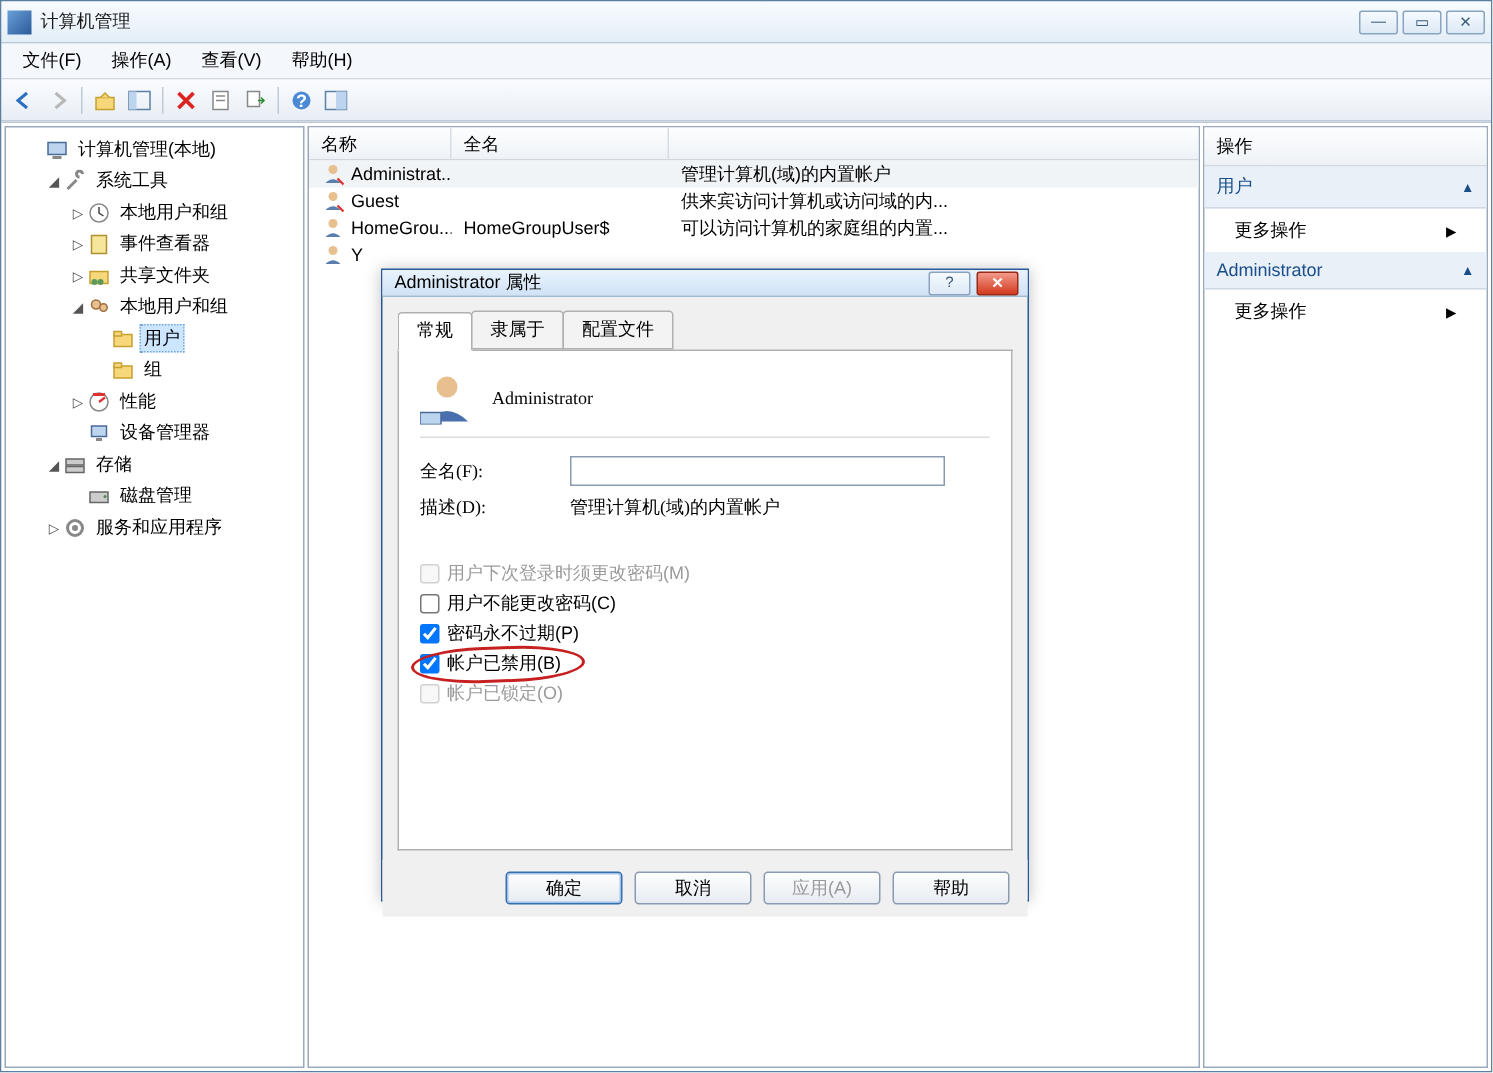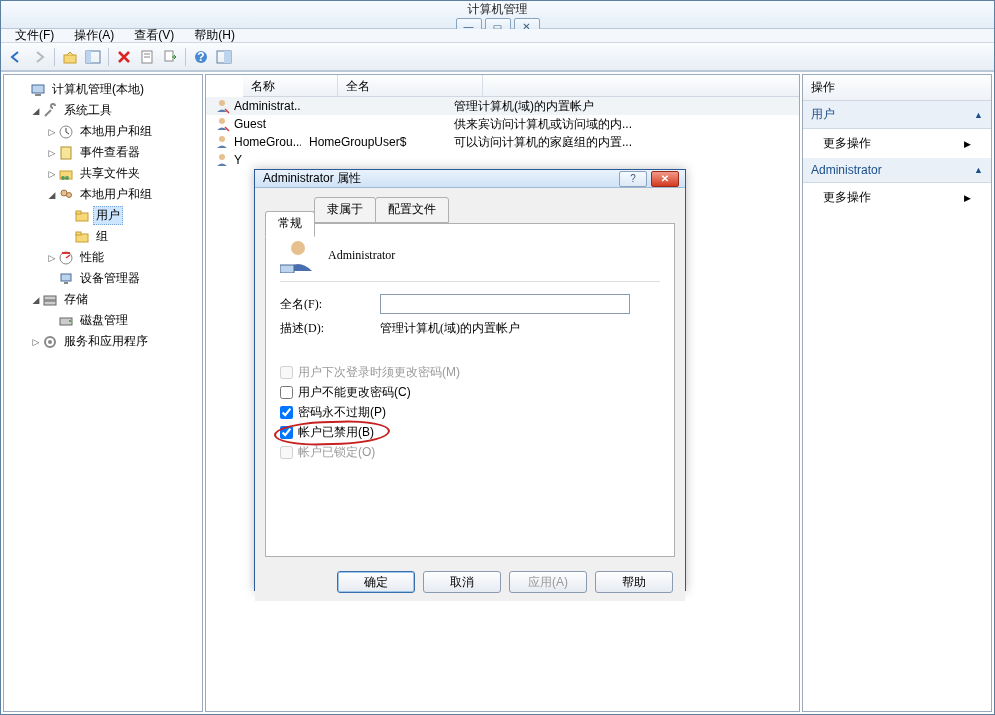--- a/index.html
+++ b/index.html
@@ -1,26 +1,26 @@
 <!DOCTYPE html>
 <html><head>
 <meta charset="utf-8">
 <style>
 * { box-sizing: border-box; margin: 0; padding: 0; font-family: "Microsoft YaHei", "SimSun", Tahoma, sans-serif; font-size: 12px; }
 body { background: #fff; width: 995px; height: 715px; overflow: hidden; }
 
 
 .window { border:1px solid #5a7fa0; height:715px; display:flex; flex-direction:column; background:#f0f0f0; }
-.titlebar { height:28px; background:linear-gradient(#f7fbff,#e4eef7); display:flex; align-items:center; padding:0 4px; border-bottom:1px solid #b8c7d8;flex-direction:column; }
+.titlebar { height:28px; background:linear-gradient(#f7fbff,#e4eef7); display:flex; align-items:center; padding:0 4px; border-bottom:1px solid #b8c7d8; }
 .titlebar .app-icon { width:16px; height:16px; margin-right:6px; display:inline-block; background:linear-gradient(135deg,#6aa0d8,#2a5a9a); }
 .titlebar .title { flex:1; color:#1a1a1a; }
 .titlebar .win-btns { display:flex; gap:3px; }
 .titlebar .win-btn { width:26px; height:16px; border:1px solid #8aa4c0; background:linear-gradient(#f5faff,#dde9f5); border-radius:2px; display:flex; align-items:center; justify-content:center; color:#3a5a7a; font-size:10px; }
 
-.menubar { height:14px; background:#f4f7fb; display:flex; align-items:center; padding:0 6px; gap:4px; border-bottom:1px solid #d0d7e0; }
+.menubar { height:24px; background:#f4f7fb; display:flex; align-items:center; padding:0 6px; gap:4px; border-bottom:1px solid #d0d7e0; }
 .menubar .menu-item { padding:2px 8px; }
 
 .toolbar { height:28px; background:linear-gradient(#fafcff,#e8eef5); display:flex; align-items:center; padding:0 4px; gap:1px; border-bottom:1px solid #c0cad6; }
 .tool-btn { width:22px; height:22px; display:flex; align-items:center; justify-content:center; border:1px solid transparent; border-radius:2px; }
 .tool-sep { width:1px; height:18px; background:#c0cad6; margin:0 3px; }
 
 .client { flex:1; display:flex; border-top:1px solid #b8c7d8; background:#fff; position:relative; }
 
 
 .nav-tree { width:200px; border:1px solid #9aaabc; margin:2px; overflow:auto; padding:4px 14px; background:#fff; }
@@ -30,21 +30,21 @@
 .nav-tree .tw { width:12px; text-align:center; color:#555; font-size:9px; cursor:default; }
 .nav-tree .tico { width:16px; height:16px; margin-right:3px; display:inline-flex; align-items:center; justify-content:center; }
 .nav-tree .lbl { padding:1px 3px; }
 .nav-tree .sel .lbl { background:#cde6ff; border:1px dotted #7aa7d6; padding:0 2px; }
 .nav-tree .d1 { padding-left:12px; }
 .nav-tree .d2 { padding-left:28px; }
 .nav-tree .d3 { padding-left:44px; }
 
 
 .center { flex:1; border:1px solid #9aaabc; margin:2px 0 2px 0; display:flex; flex-direction:column; background:#fff; position:relative; }
-.list-header { height:22px; display:flex; border-bottom:1px solid #d0d7e0; background:linear-gradient(#fdfefe,#eef2f7);margin-left:37px; }
+.list-header { height:22px; display:flex; border-bottom:1px solid #d0d7e0; background:linear-gradient(#fdfefe,#eef2f7); }
 .list-header .col { padding:3px 8px; border-right:1px solid #d7dde6; }
 .list-body { flex:1; }
 .list-row { display:flex; align-items:center; height:18px; }
 .list-row.sel { background:#f1f4f7; }
 .list-row .cell { padding:0 8px; overflow:hidden; text-overflow:ellipsis; white-space:nowrap; display:flex; align-items:center; }
 .uicon { width:16px; height:16px; margin-right:4px; display:inline-flex; align-items:center; justify-content:center; }
 
 .col-name { width:95px; }
 .col-full { width:145px; }
 .col-desc { flex:1; }
@@ -61,21 +61,21 @@
 .dialog { position:absolute; left:253px; top:97px; width:432px; height:422px; border:1px solid #2a5a9a; background:#f0f0f0; box-shadow:0 0 10px rgba(0,0,0,.25); display:flex; flex-direction:column; }
 .dialog .dlg-title { height:28px; background:linear-gradient(#eaf3fd,#cfe2f6); border-bottom:1px solid #9fb9d4; display:flex; align-items:center; padding:0 6px; }
 .dialog .dlg-title .t { flex:1; padding-left:2px; }
 .dialog .dlg-title .btn { width:28px; height:16px; border:1px solid #8aa4c0; border-radius:2px; display:flex; align-items:center; justify-content:center; margin-left:4px; font-size:10px; }
 .dialog .dlg-title .btn.help { background:linear-gradient(#f5faff,#dde9f5); color:#3a5a7a; }
 .dialog .dlg-title .btn.close { background:linear-gradient(#f29a8a,#d33a1f); color:#fff; border-color:#9a2a18; font-weight:bold; }
 .dialog .body { flex:1; padding:8px 10px 6px; }
 
 .tabstrip { display:flex; border-bottom:1px solid #b0b0b0; position:relative; top:1px; }
 .tabstrip .tab { padding:3px 12px; border:1px solid #b0b0b0; background:#f3f3f3; margin-right:-1px; position:relative; border-top-left-radius:3px; border-top-right-radius:3px; }
-.tabstrip .tab.active { background:#fff; border-bottom-color:#fff; z-index:1; top:14px; padding-bottom:4px; }
+.tabstrip .tab.active { background:#fff; border-bottom-color:#fff; z-index:1; top:1px; padding-bottom:4px; }
 .tabpage { border:1px solid #b0b0b0; border-top:none; background:#fff; padding:14px 14px 10px; height:334px; }
 
 .prof-head { display:flex; align-items:center; margin-bottom:8px; }
 .prof-head .pic { width:36px; height:36px; margin-right:12px; }
 .prof-head .nm { font-family:"SimSun"; }
 
 .fld { display:flex; align-items:center; margin:6px 0; }
 .fld .lab { width:100px; font-family:"SimSun"; }
 .fld input[type=text] { flex:1; max-width:250px; height:20px; border:1px solid #8a9ab0; padding:0 3px; }
 .fld .static { font-family:"SimSun"; }

